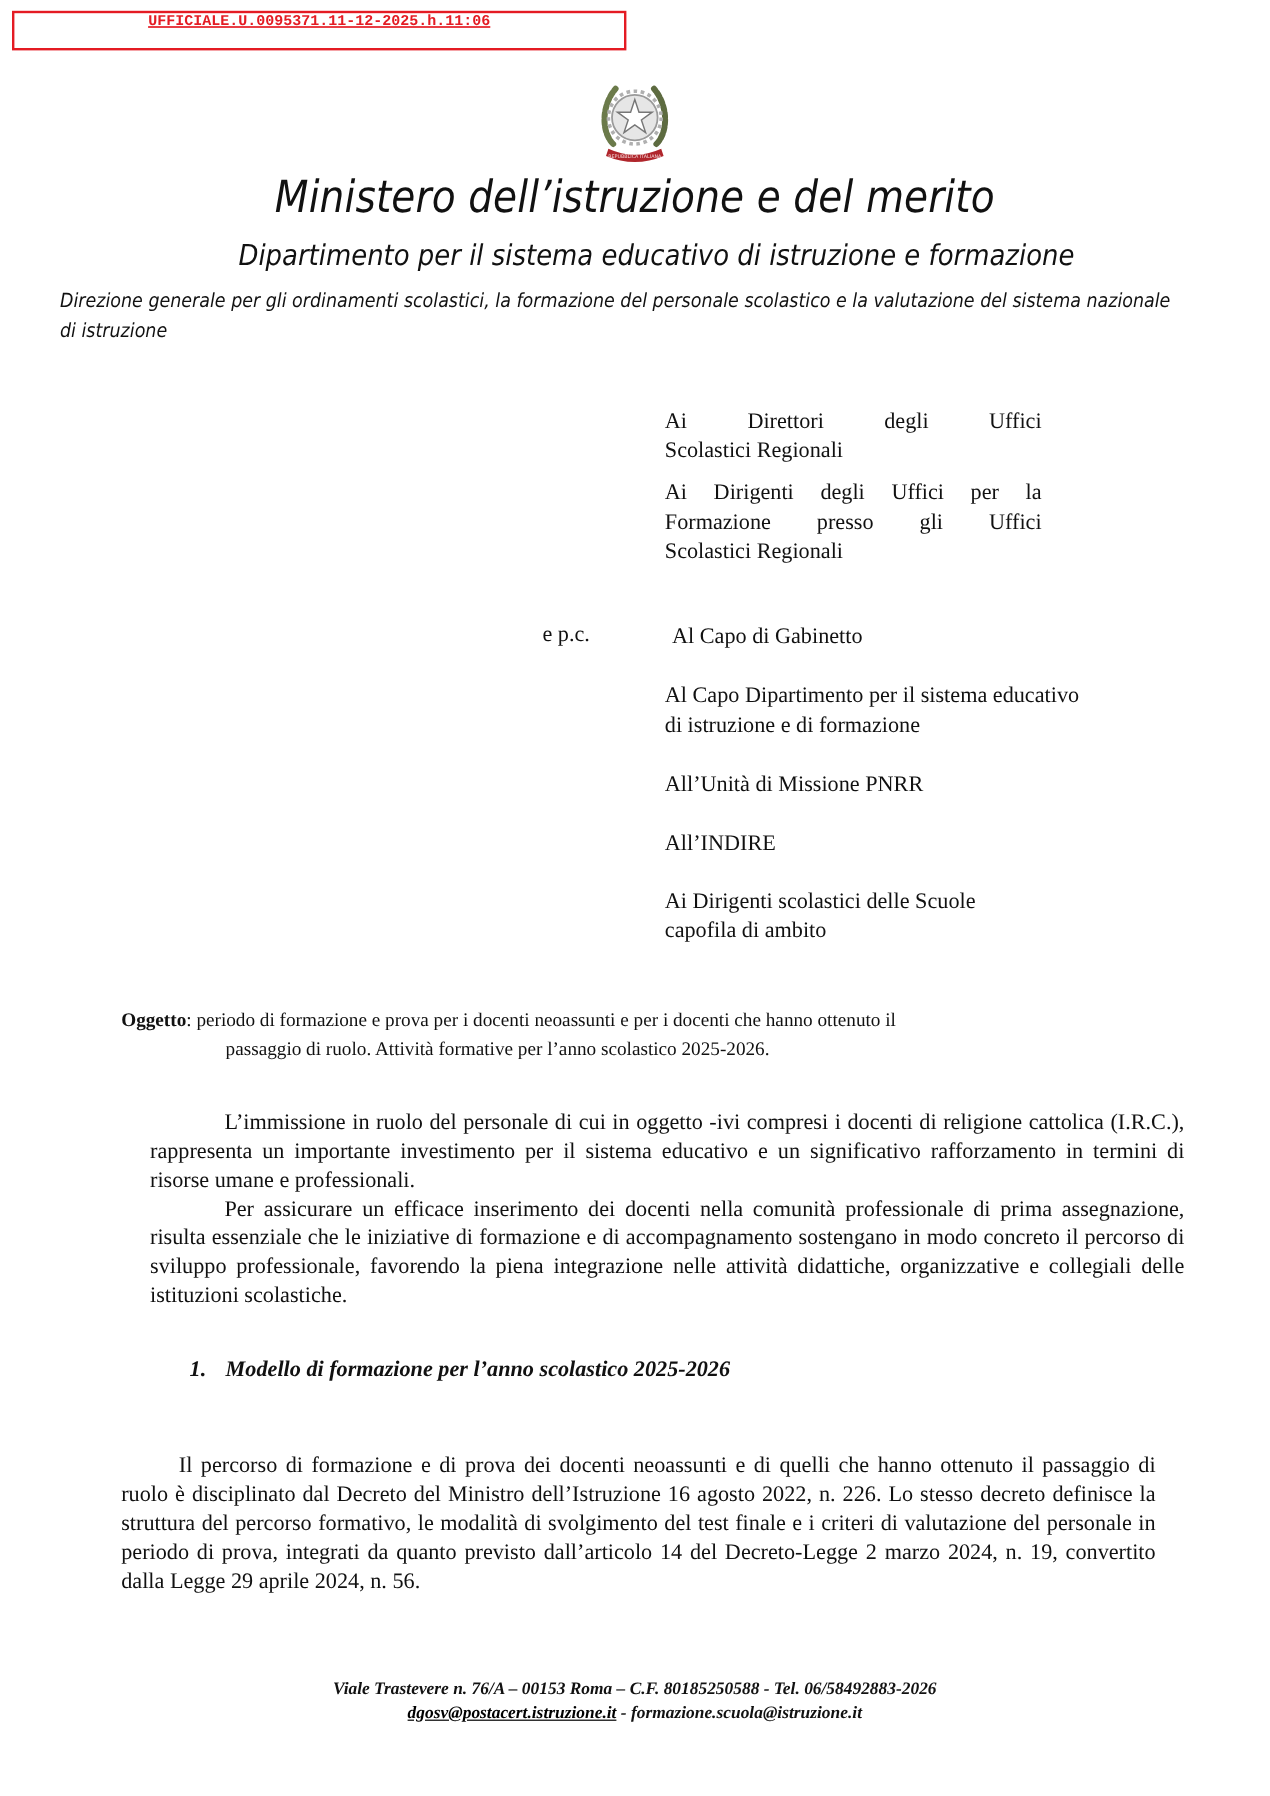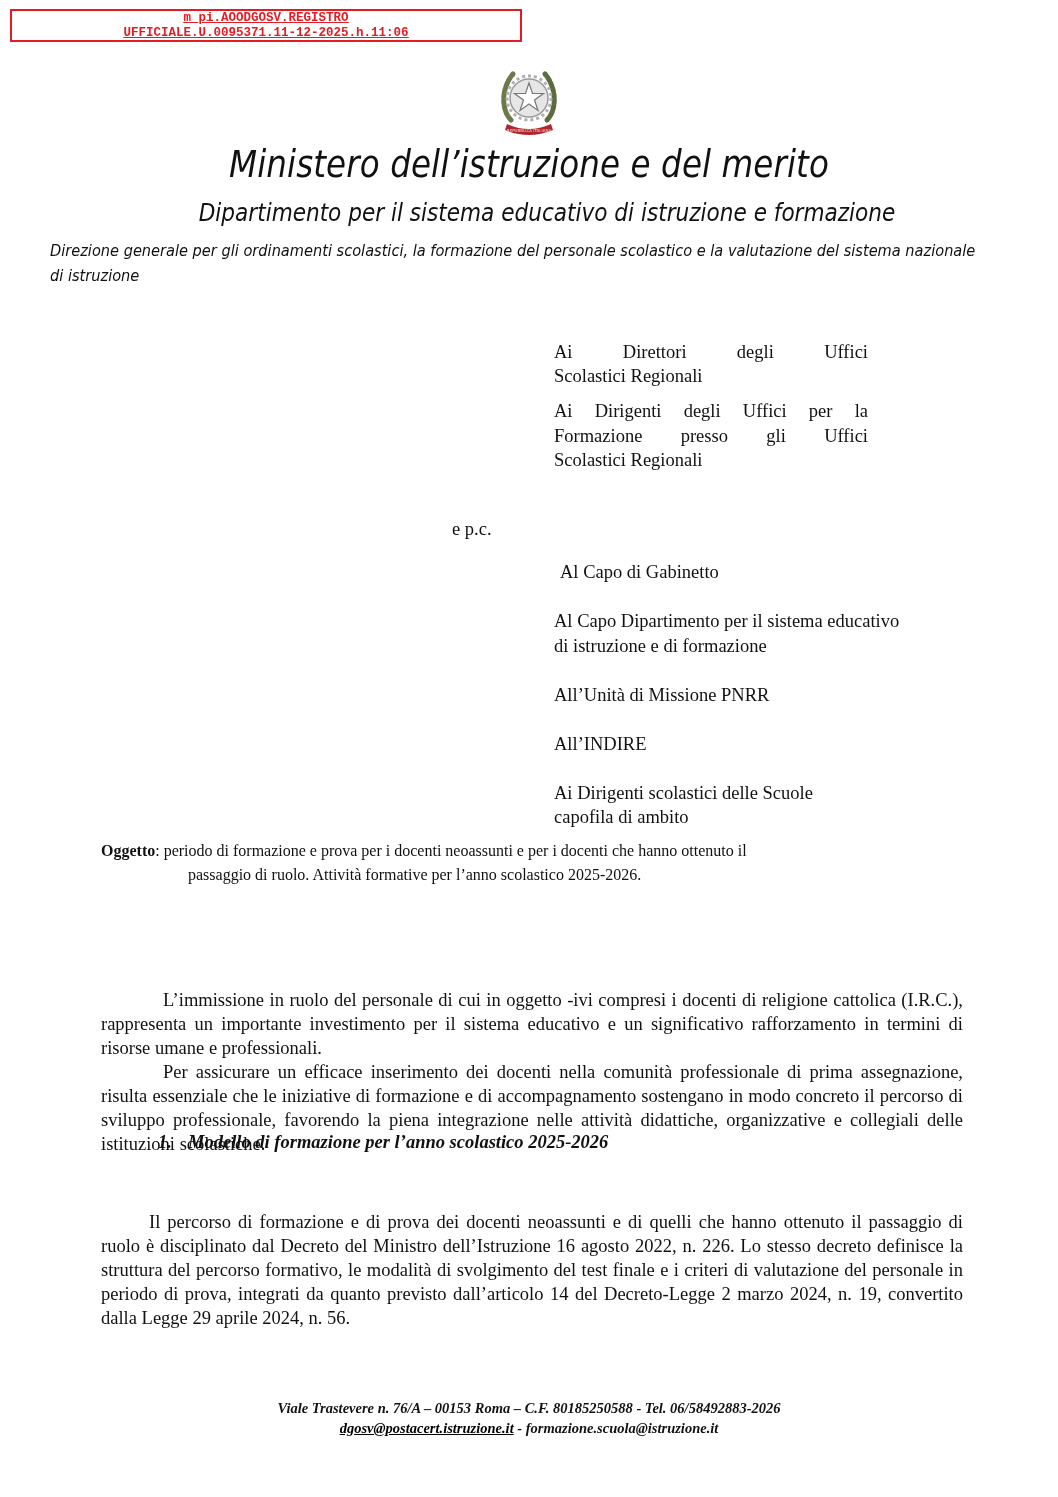--- a/index.html
+++ b/index.html
@@ -15,41 +15,40 @@
 
   .emblem { left: 497px; top: 62px; width: 64px; height: 76px; }
 
   .h1 { left: 0; width: 1058px; top: 143px; text-align: center; font-size: 37px; font-style: italic; font-weight: 300; letter-spacing: 0.1px; font-family: "DejaVu Sans", sans-serif; transform: scaleX(0.88); }
   .h2 { left: 0; width: 1058px; top: 199px; text-align: center; font-size: 24px; font-style: italic; transform: scaleX(0.9); padding-left: 40px; box-sizing: border-box; }
   .h3 { left: 50px; width: 940px; top: 238px; font-size: 16.2px; font-style: italic; line-height: 25px; transform-origin: left top; transform: scaleX(0.9); width: 1045px; }
 
   .rec { left: 554px; width: 314px; font-size: 18.5px; line-height: 24px; text-align: justify; text-align-last: left; }
   .rec.j-full { text-align-last: justify; }
   .epc { left: 452px; top: 519px; font-size: 18.5px; }
-  .rec2 { left: 554px; font-size: 18.5px; line-height: 24px; white-space: nowrap; margin-top: 41px; }
+  .rec2 { left: 554px; font-size: 18.5px; line-height: 24px; white-space: nowrap; }
 
   .obj { left: 101px; top: 839px; width: 860px; font-size: 16px; line-height: 24px; }
   .obj .lbl { font-weight: bold; }
   .obj .ind { padding-left: 87px; }
 
   .body { left: 101px; width: 862px; font-size: 18.5px; line-height: 24px; text-align: justify; }
   .body p { margin: 0; text-indent: 62px; }
   .body .last { text-align-last: left; }
 
   .section { left: 158px; top: 1132px; font-size: 18.5px; font-weight: bold; font-style: italic; }
   .section .num { display: inline-block; width: 30px; }
 
   .footer { left: 0; width: 1058px; top: 1398px; text-align: center; font-size: 14.5px; font-style: italic; line-height: 20px; font-weight: bold; }
   .footer a { color: #000000; text-decoration: underline; }
 </style>
 </head>
 <body>
 
 <div class="abs stamp mono">
-  <div>m_pi.AOODGOSV.REGISTRO</div>
   <div>UFFICIALE.U.0095371.11-12-2025.h.11:06</div>
 </div>
 
 <div class="abs emblem">
   <svg width="64" height="76" viewBox="0 0 64 76">
 
     <path d="M14 58 C4 48 4 26 16 12" stroke="#6b7a4a" stroke-width="5" fill="none" stroke-linecap="round" stroke-dasharray="4 2"></path>
 
     <path d="M50 58 C60 48 60 26 48 12" stroke="#5d6b40" stroke-width="5" fill="none" stroke-linecap="round" stroke-dasharray="4 2"></path>
 
@@ -86,21 +85,21 @@
 <div class="abs rec2 serif" style="top:691px;">All’INDIRE</div>
 
 <div class="abs rec2 serif" style="top:740px;">Ai Dirigenti scolastici delle Scuole</div>
 <div class="abs rec2 serif" style="top:764px;">capofila di ambito</div>
 
 <div class="abs obj serif">
   <div style="white-space:nowrap;"><span class="lbl">Oggetto</span><span>: periodo di formazione e prova per i docenti neoassunti e per i docenti che hanno ottenuto il</span></div>
   <div class="ind">passaggio di ruolo. Attività formative per l’anno scolastico 2025-2026.</div>
 </div>
 
-<div class="abs body serif" style="top:988px;">
+<div class="abs body serif" style="top:924px;margin-left:24px;">
   <p class="last">L’immissione in ruolo del personale di cui in oggetto -ivi compresi i docenti di religione cattolica (I.R.C.), rappresenta un importante investimento per il sistema educativo e un significativo rafforzamento in termini di risorse umane e professionali.</p>
   <p class="last">Per assicurare un efficace inserimento dei docenti nella comunità professionale di prima assegnazione, risulta essenziale che le iniziative di formazione e di accompagnamento sostengano in modo concreto il percorso di sviluppo professionale, favorendo la piena integrazione nelle attività didattiche, organizzative e collegiali delle istituzioni scolastiche.</p>
 </div>
 
 <div class="abs section serif">
   <span class="num">1.</span><span>Modello di formazione per l’anno scolastico 2025-2026</span>
 </div>
 
 <div class="abs body serif" style="top:1210px;">
   <p class="last" style="text-indent:48px;">Il percorso di formazione e di prova dei docenti neoassunti e di quelli che hanno ottenuto il passaggio di ruolo è disciplinato dal Decreto del Ministro dell’Istruzione 16 agosto 2022, n. 226. Lo stesso decreto definisce la struttura del percorso formativo, le modalità di svolgimento del test finale e i criteri di valutazione del personale in periodo di prova, integrati da quanto previsto dall’articolo 14 del Decreto-Legge 2 marzo 2024, n. 19, convertito dalla Legge 29 aprile 2024, n. 56.</p>

